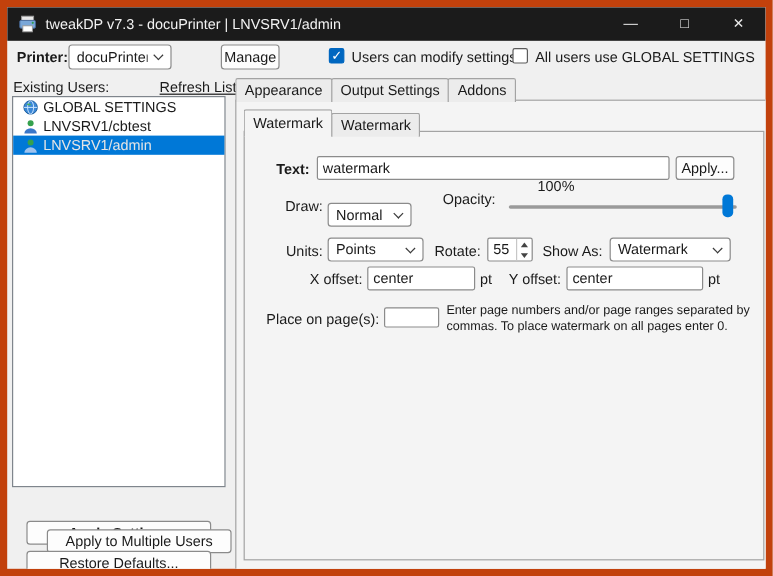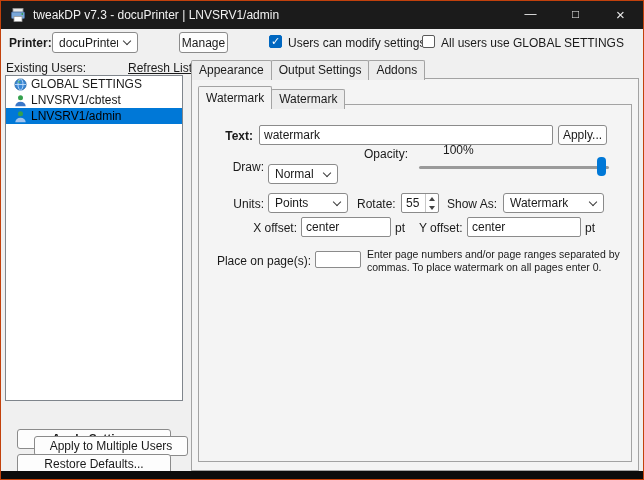--- a/index.html
+++ b/index.html
@@ -1,18 +1,18 @@
 <!DOCTYPE html>
 <html><head>
 <meta charset="utf-8">
 <style>
   * { margin:0; padding:0; box-sizing:border-box; }
   html,body { background:#d9d9d9; }
   body { font-family:"Liberation Sans", sans-serif; font-size:12px; color:#1a1a1a; }
-  .win { position:relative; width:644px; height:480px; background:#f0f0f0; border:1px solid #c2410c; overflow:hidden; }
+  .win { position:relative; width:644px; height:480px; background:#f0f0f0; border:6px solid #c2410c; overflow:hidden; }
 
   
   .titlebar { position:absolute; left:0; top:0; width:100%; height:28px; background:#1b1b1b; color:#fff; }
   .appicon { position:absolute; left:9px; top:6px; width:16px; height:16px; }
   .title { position:absolute; left:32px; top:0; line-height:28px; font-size:12px; color:#f2f2f2; white-space:nowrap; }
   .controls { position:absolute; right:0; top:0; height:28px; display:flex; }
   .ctrl { width:45px; height:28px; text-align:center; line-height:27px; color:#eaeaea; font-size:12px; cursor:default; }
   .ctrl.close { font-size:15px; }
 
   
@@ -27,21 +27,21 @@
          text-align:center; display:flex; align-items:center; justify-content:center; cursor:default; }
   .checkbox { position:absolute; width:13px; height:13px; background:#fff; border:1px solid #5a5a5a; border-radius:2px; }
   .checkbox.checked { background:#0067c0; border-color:#0067c0; color:#fff; }
   .checkbox.checked::after { content:"✓"; position:absolute; left:1px; top:-1px; font-size:11px; color:#fff; }
 
   
   .link { text-decoration:underline; cursor:pointer; }
   .listbox { position:absolute; left:4px; top:74px; width:178px; height:326px; background:#fff; border:1px solid #7f858c; }
   .list-item { height:16px; display:flex; align-items:center; padding-left:8px; white-space:nowrap; cursor:default; }
   .list-item .li-icon { width:13px; height:13px; margin-right:4px; flex:none; }
-  .list-item.selected { background:#0078d7; color:#000000; }
+  .list-item.selected { background:#0078d7; color:#e5e5e5; }
   .side-btn { position:absolute; left:16px; width:154px; height:20px; background:#fdfdfd; border:1px solid #8b8b8b;
               border-radius:3px; display:flex; align-items:center; justify-content:center; cursor:default; }
 
   
   .tabs { position:absolute; display:flex; align-items:flex-end; z-index:3; }
   .tab { border:1px solid #a3a3a3; border-bottom:none; background:#ececec; padding:2px 7px 3px 7px;
          font-size:12px; white-space:nowrap; border-radius:2px 2px 0 0; margin-right:-1px; cursor:default; }
   .tab.active { background:#f4f4f4; padding-top:4px; padding-bottom:4px; position:relative; z-index:4; }
   .panel { position:absolute; border:1px solid #a3a3a3; background:#f4f4f4; z-index:2; }
 
@@ -151,21 +151,21 @@
 
   <span class="lbl bold right" style="left:200px; top:128px; width:52px; z-index:5;">Text:</span>
   <input class="textbox" style="left: 258px; top: 124px; width: 294px; z-index: 5;" value="watermark">
   <div class="btn" style="left:557px; top:124px; width:49px; height:20px; z-index:5;">Apply...</div>
 
   <span class="lbl right" style="left:212px; top:159px; width:51px; z-index:5;">Draw:</span>
   <div class="combo" style="left:267px; top:155px; width:70px; height:20px; z-index:5;margin-top:8px;">
     <span class="combo-value">Normal</span>
     <span class="chev"></span>
   </div>
-  <span class="lbl" style="left:363px; top:146px; z-index:5;">Opacity:</span>
+  <span class="lbl" style="left:363px; top:153px; z-index:5;">Opacity:</span>
   <span class="lbl" style="left:442px; top:142px; z-index:5;">100%</span>
   <div class="slider">
     <div class="slider-track"></div>
     <div class="slider-thumb"></div>
   </div>
 
   <span class="lbl right" style="left:215px; top:196px; width:48px; z-index:5;">Units:</span>
   <div class="combo" style="left:267px; top:192px; width:80px; height:20px; z-index:5;">
     <span class="combo-value">Points</span>
     <span class="chev"></span>

